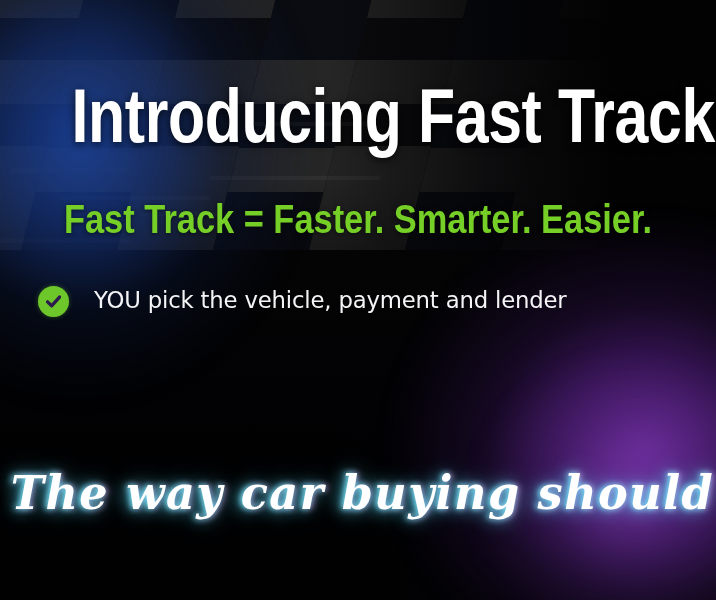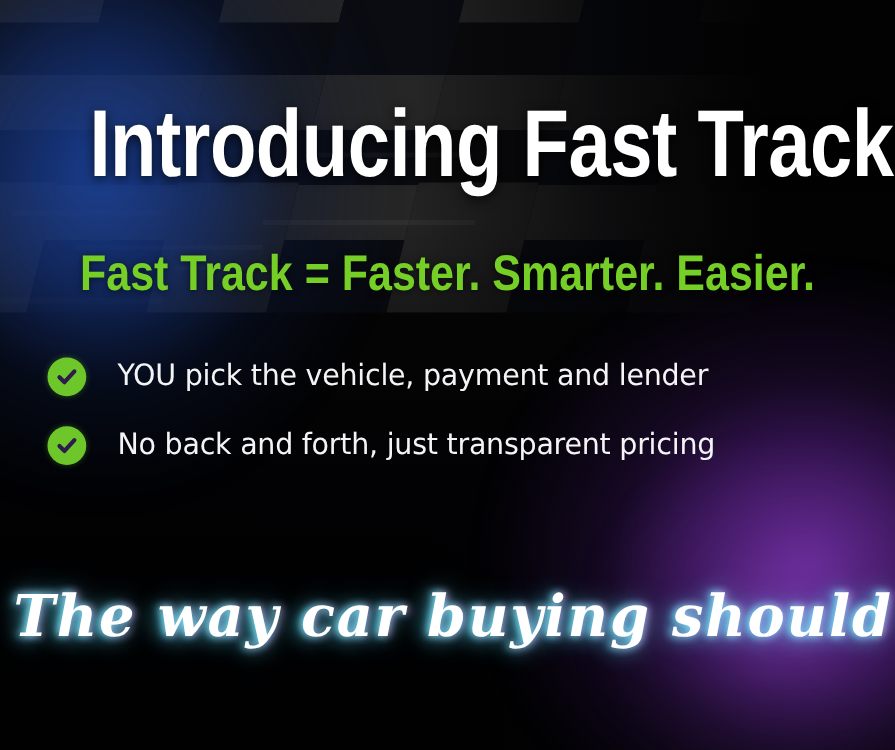--- a/index.html
+++ b/index.html
@@ -267,28 +267,20 @@
 
       <div class="bullet-row">
         <span class="check-icon">
           <svg width="19" height="19" viewBox="0 0 24 24" aria-hidden="true">
             <path d="M4.5 12.4 L9.6 17.4 L19.6 6.4" fill="none" stroke="#2d1b4e" stroke-width="4.2" stroke-linecap="round" stroke-linejoin="round"></path>
           </svg>
         </span>
         <span class="bullet-text">YOU pick the vehicle, payment and lender</span>
       </div>
 
-      <div class="bullet-row">
-        <span class="check-icon">
-          <svg width="19" height="19" viewBox="0 0 24 24" aria-hidden="true">
-            <path d="M4.5 12.4 L9.6 17.4 L19.6 6.4" fill="none" stroke="#2d1b4e" stroke-width="4.2" stroke-linecap="round" stroke-linejoin="round"></path>
-          </svg>
-        </span>
-        <span class="bullet-text">No back and forth, just transparent pricing</span>
-      </div>
 
 
     </div>
 
     <div class="tagline">The way car buying should be.</div>
 
   </div>
 </div>
 
 </body></html>

